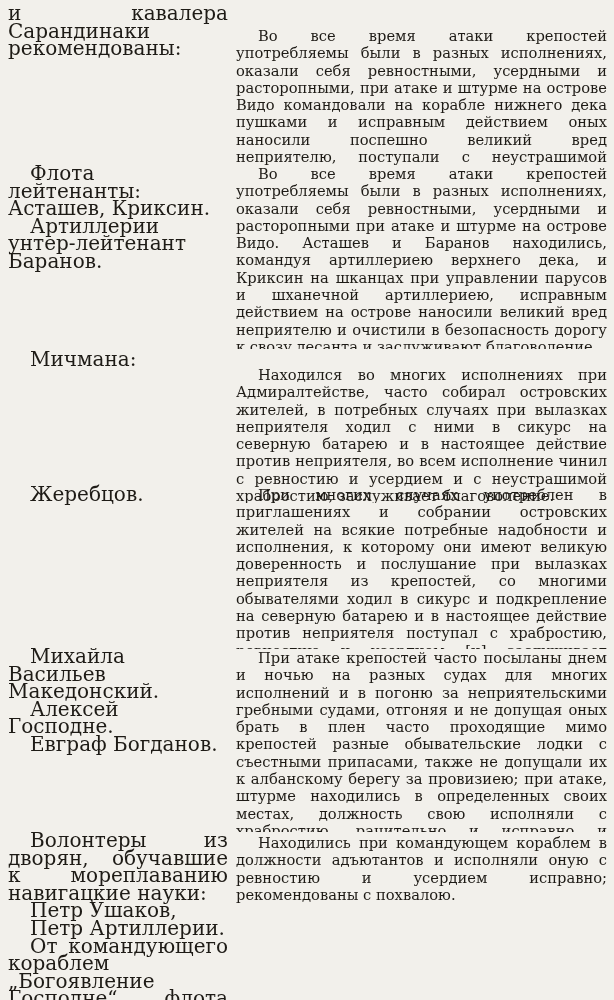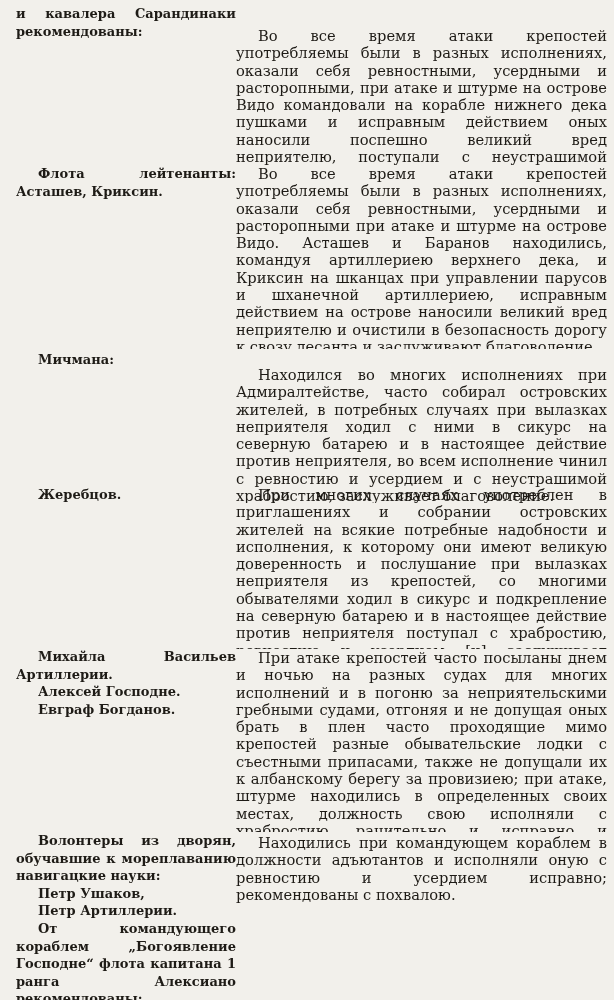--- a/index.html
+++ b/index.html
@@ -10,26 +10,26 @@
     width: 614px;
     height: 1000px;
     overflow: hidden;
     background: #f2f0eb;
     color: #1e1b16;
     font-family: "DejaVu Serif", "Liberation Serif", serif;
     -webkit-font-smoothing: antialiased;
   }
   .blk { position: absolute; }
   .lb {
-    left: 16px;
+    left: 8px;
     width: 220px;
-    font-size: 13px;
+    font-size: 20px;
     line-height: 17.6px;
     text-align: justify;
-    font-weight: 700;
+    font-weight: 400;
   }
   .rb {
     left: 236px;
     width: 371px;
     font-size: 14.7px;
     line-height: 17.3px;
     text-align: justify;
     overflow: hidden;
     font-weight: 500;
   }
@@ -44,41 +44,42 @@
   <section class="blk lb" style="top:5px">
     <p class="p">и кавалера Сарандинаки рекомендованы:</p>
   </section>
 
   <section class="blk rb" style="top:27px;height:138px">
     <p class="p ind">Во все время атаки крепостей употребляемы были в разных исполнениях, оказали себя ревностными, усердными и расторопными, при атаке и штурме на острове Видо командовали на корабле нижнего дека пушками и исправным действием оных наносили поспешно великий вред неприятелю, поступали с неустрашимой храбростию, заслуживают благоволение.</p>
   </section>
 
   <section class="blk lb" style="top:165px">
     <p class="p ind">Флота лейтенанты: Асташев, Криксин.</p>
+    <p class="p ind">Артиллерии унтер-лейтенант Баранов.</p>
   </section>
   <section class="blk rb" style="top:165px;height:184px">
     <p class="p ind">Во все время атаки крепостей употребляемы были в разных исполнениях, оказали себя ревностными, усердными и расторопными при атаке и штурме на острове Видо. Асташев и Баранов находились, командуя артиллериею верхнего дека, и Криксин на шканцах при управлении парусов и шханечной артиллериею, исправным действием на острове наносили великий вред неприятелю и очистили в безопасность дорогу к свозу десанта и заслуживают благоволение.</p>
   </section>
 
   <section class="blk lb" style="top:351px">
     <p class="p ind">Мичмана:</p>
   </section>
   <section class="blk rb" style="top:366px;height:137px">
     <p class="p ind">Находился во многих исполнениях при Адмиралтействе, часто собирал островских жителей, в потребных случаях при вылазках неприятеля ходил с ними в сикурс на северную батарею и в настоящее действие против неприятеля, во всем исполнение чинил с ревностию и усердием и с неустрашимой храбростию, заслуживает благоволение.</p>
   </section>
 
   <section class="blk lb" style="top:486px">
     <p class="p ind">Жеребцов.</p>
   </section>
   <section class="blk rb" style="top:486px;height:163px">
     <p class="p ind">При многих случаях употреблен в приглашениях и собрании островских жителей на всякие потребные надобности и исполнения, к которому они имеют великую доверенность и послушание при вылазках неприятеля из крепостей, со многими обывателями ходил в сикурс и подкрепление на северную батарею и в настоящее действие против неприятеля поступал с храбростию, ревностию и усердием [и] заслуживает благоволение.</p>
   </section>
 
   <section class="blk lb" style="top:648px">
-    <p class="p ind">Михайла Васильев Артиллерии.</p>
+    <p class="p ind">Михайла Васильев Македонский.</p>
     <p class="p ind">Алексей Господне.</p>
     <p class="p ind">Евграф Богданов.</p>
   </section>
   <section class="blk rb" style="top:649px;height:183px">
     <p class="p ind">При атаке крепостей часто посыланы днем и ночью на разных судах для многих исполнений и в погоню за неприятельскими гребными судами, отгоняя и не допущая оных брать в плен часто проходящие мимо крепостей разные обывательские лодки с съестными припасами, также не допущали их к албанскому берегу за провизиею; при атаке, штурме находились в определенных своих местах, должность свою исполняли с храбростию, рачительно и исправно и заслуживают похвалу.</p>
   </section>
 
   <section class="blk lb" style="top:832px">
     <p class="p ind">Волонтеры из дворян, обучавшие к мореплаванию навигацкие науки:</p>
     <p class="p ind">Петр Ушаков,</p>

